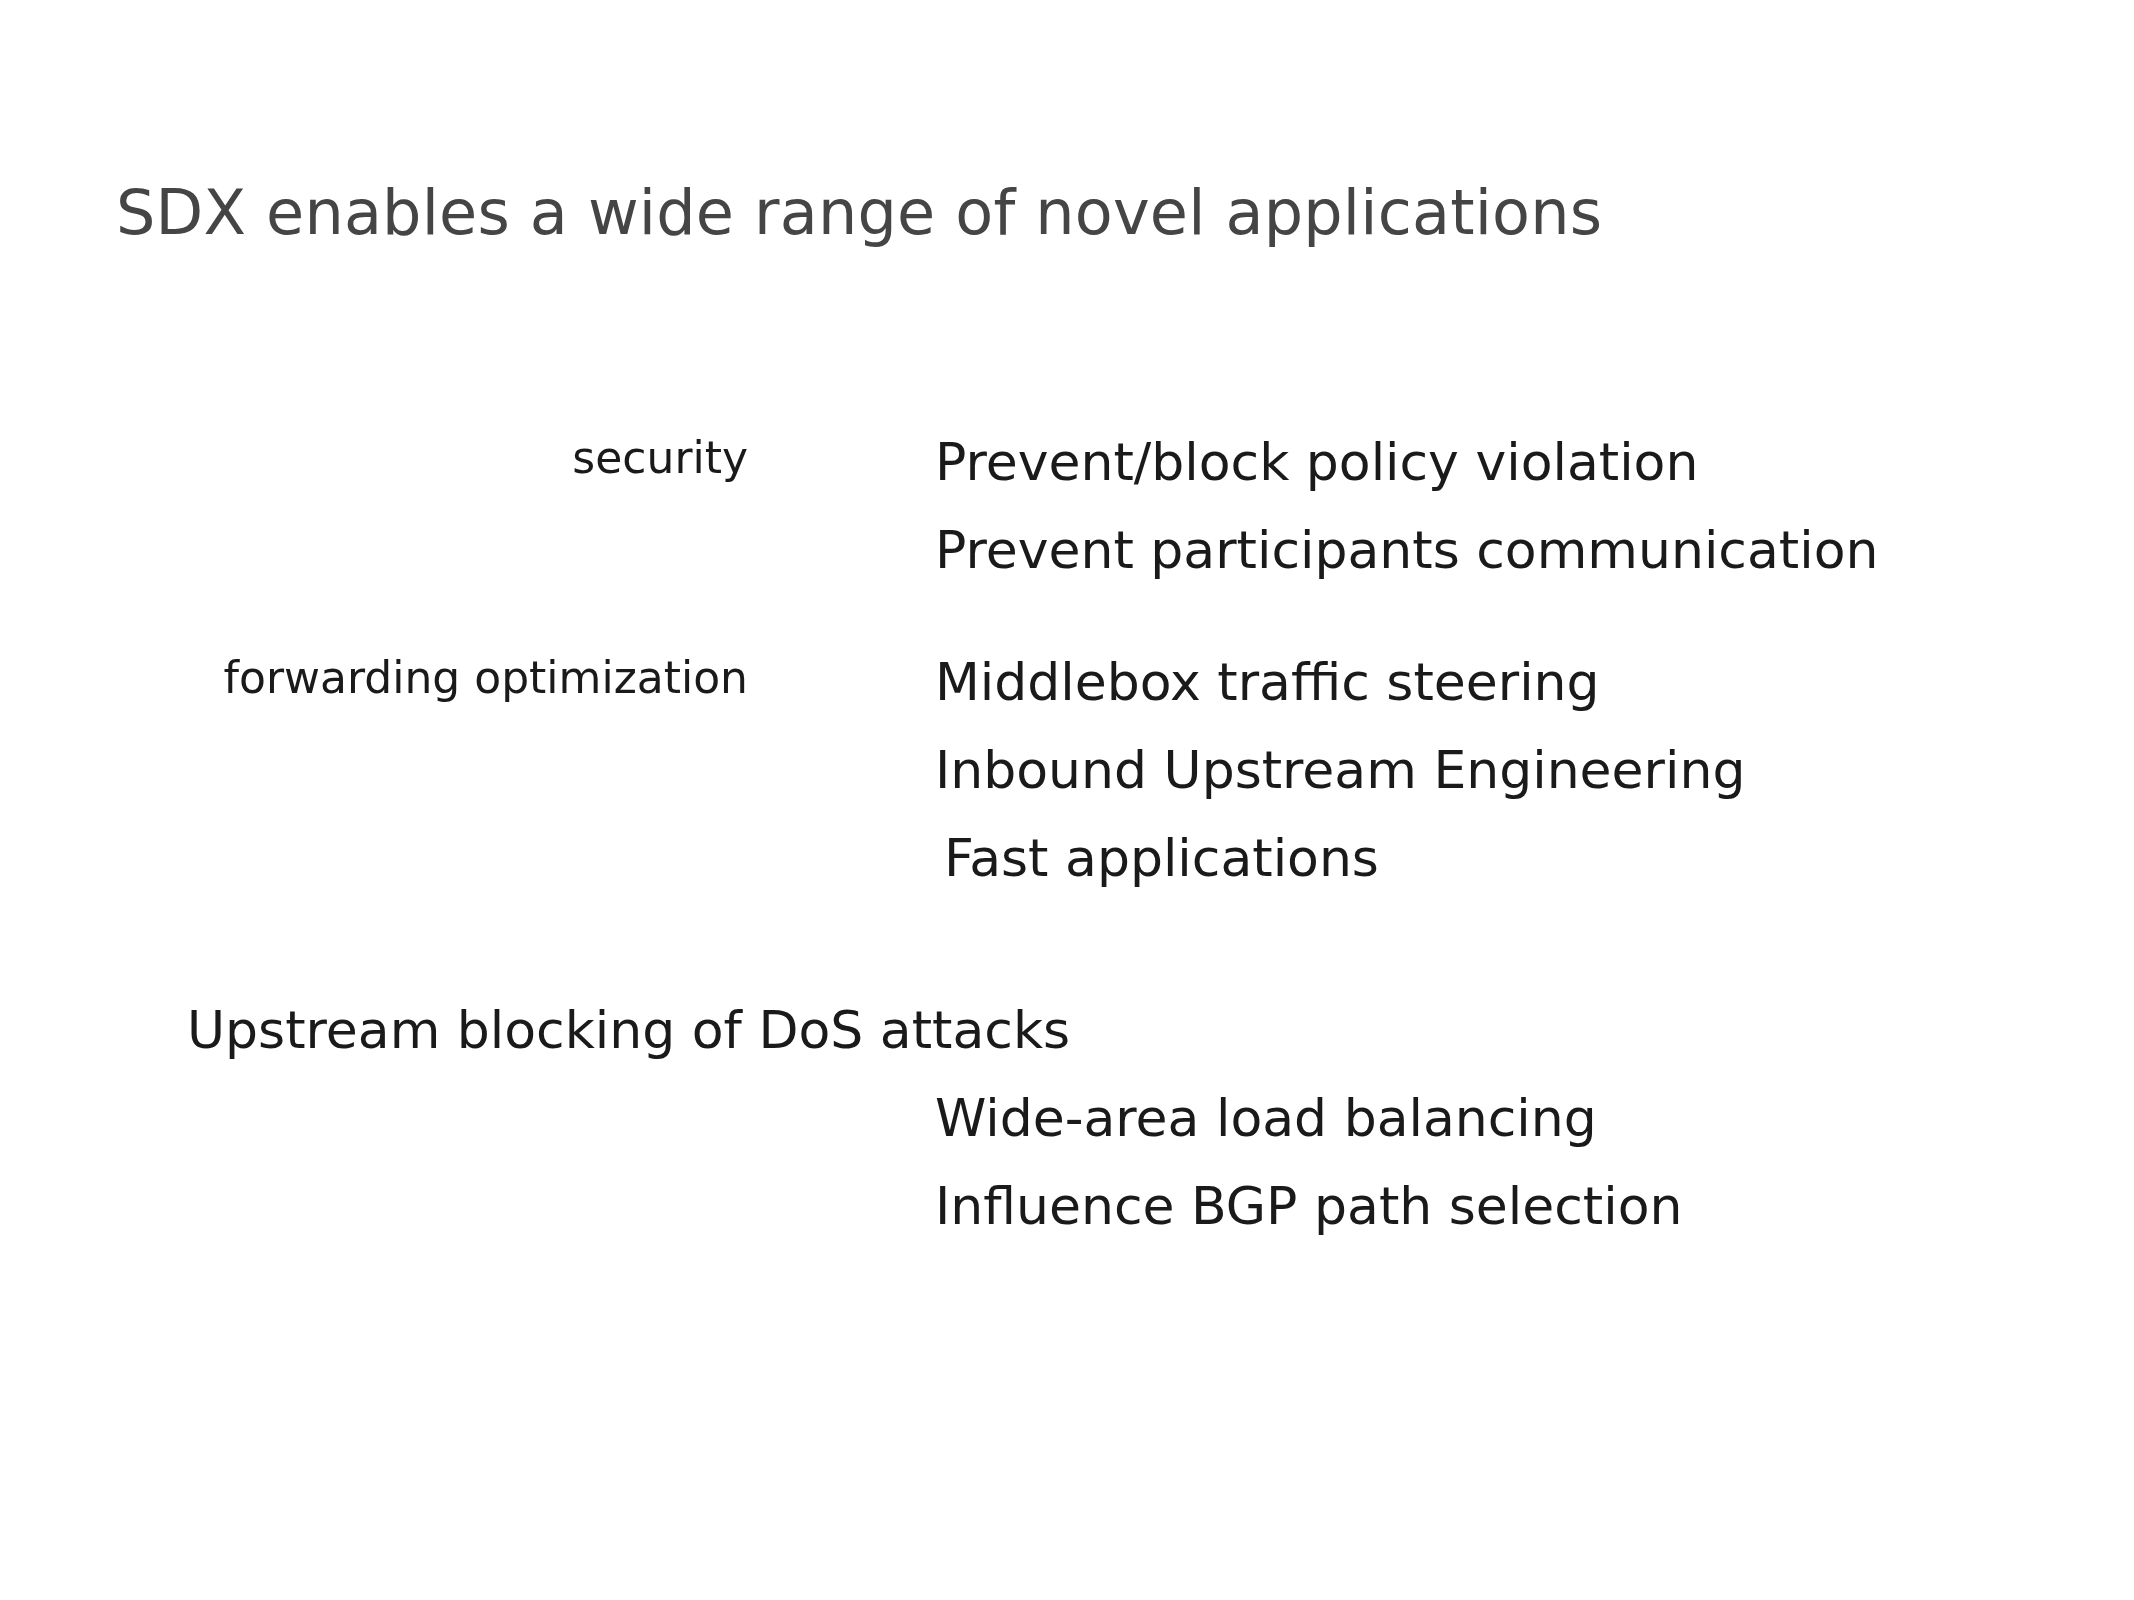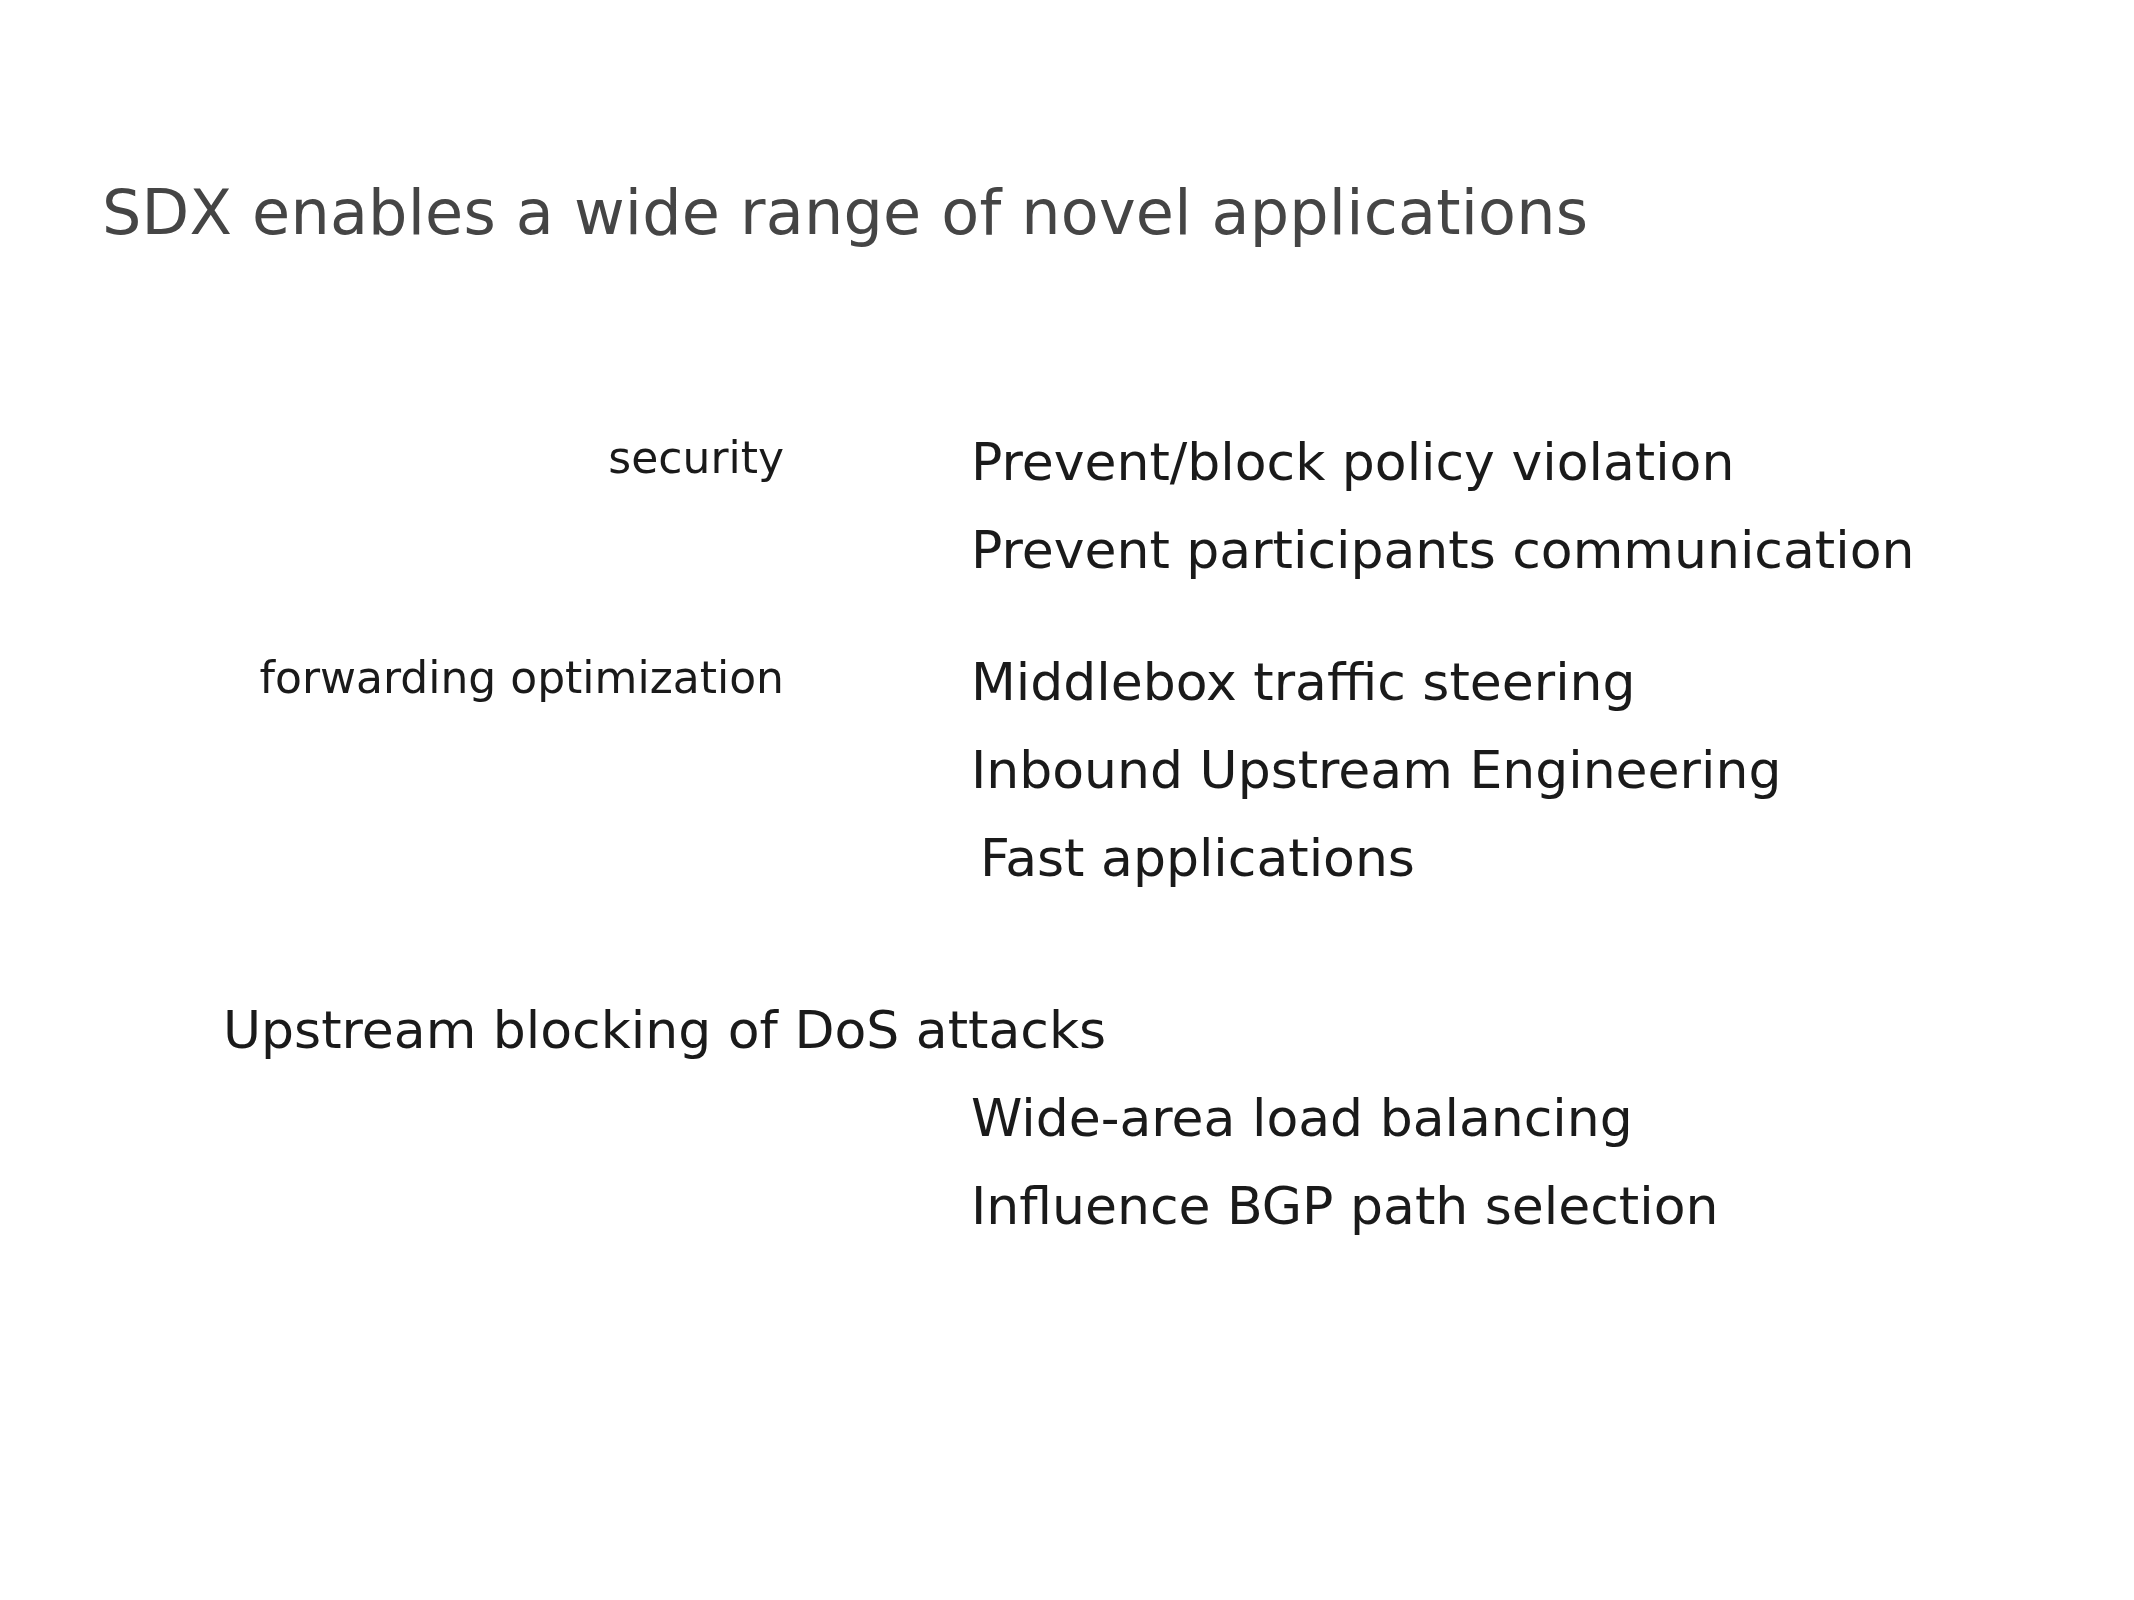--- a/index.html
+++ b/index.html
@@ -15,42 +15,41 @@
     position: relative;
     width: 2134px;
     height: 1600px;
     background: #ffffff;
     overflow: hidden;
   }
 
   
   .slide-title {
     position: absolute;
-    left: 102px;
+    left: 116px;
     top: 180px;
     font-size: 62px;
     line-height: 1.05;
     font-weight: 400;
     color: #454545;
     white-space: nowrap;
     letter-spacing: 0.2px;
   }
 
   
   .body-table {
     position: absolute;
     left: 0;
     top: 432px;
     width: 2134px;
   }
 
   .group {
     position: relative;
     display: block;
-    margin-left: 36px;
   }
 
   .row {
     position: relative;
     display: flex;
     align-items: flex-start;
     height: 88px;
   }
 
   .cat-cell {

